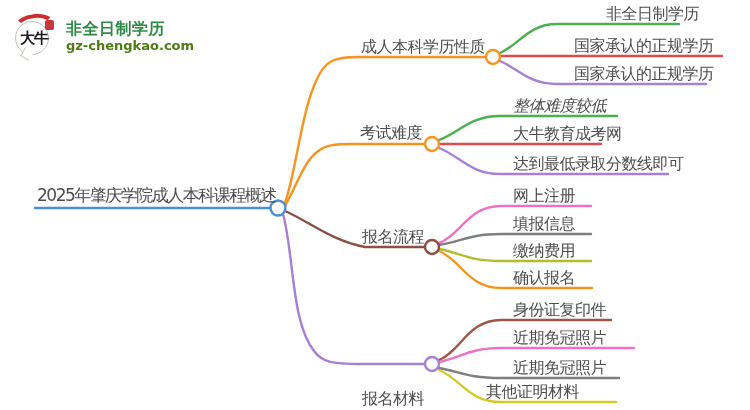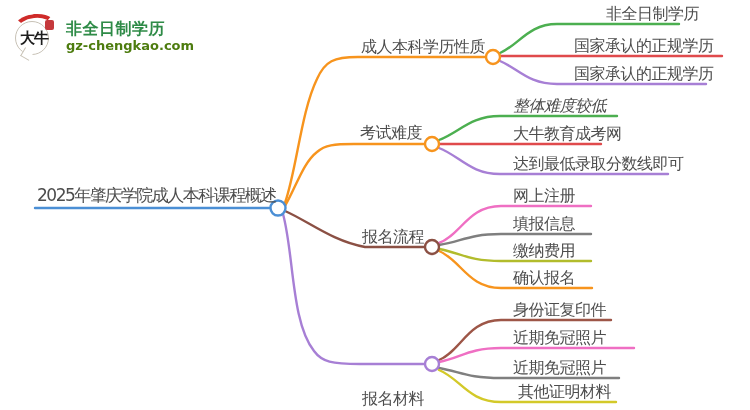--- a/index.html
+++ b/index.html
@@ -102,15 +102,15 @@
   <div class="label" style="left:362px; top:228px;">报名流程</div>
   <div class="label" style="left:513px; top:187px;">网上注册</div>
   <div class="label" style="left:513px; top:215px;">填报信息</div>
   <div class="label" style="left:513px; top:242px;">缴纳费用</div>
   <div class="label" style="left:513px; top:269px;text-align:right;">确认报名</div>
 
   <div class="label" style="left:362px; top:345px;margin-top:45px;">报名材料</div>
   <div class="label" style="left:513px; top:301px;">身份证复印件</div>
   <div class="label" style="left:513px; top:329px;">近期免冠照片</div>
   <div class="label" style="left:513px; top:359px;">近期免冠照片</div>
-  <div class="label" style="left:518px; top:383px;">其他证明材料</div>
+  <div class="label" style="left:486px; top:383px;">其他证明材料</div>
 
 </div>
 
 </body></html>

